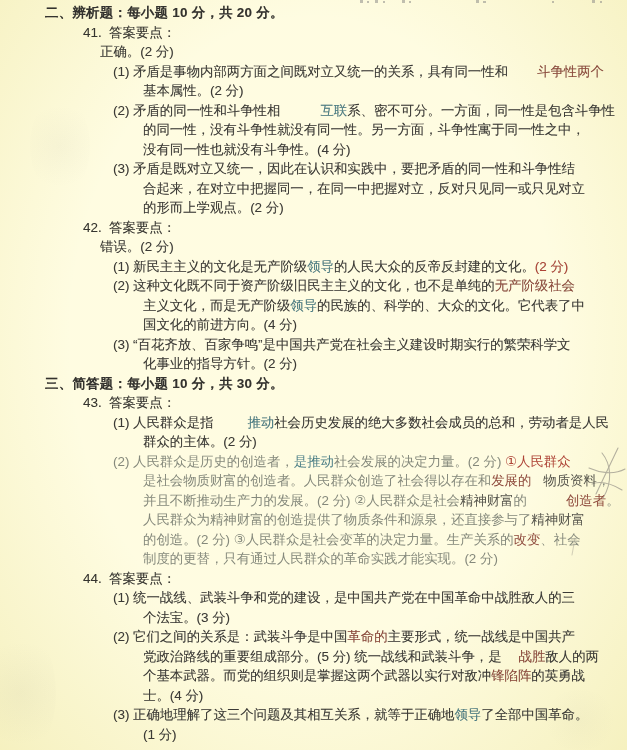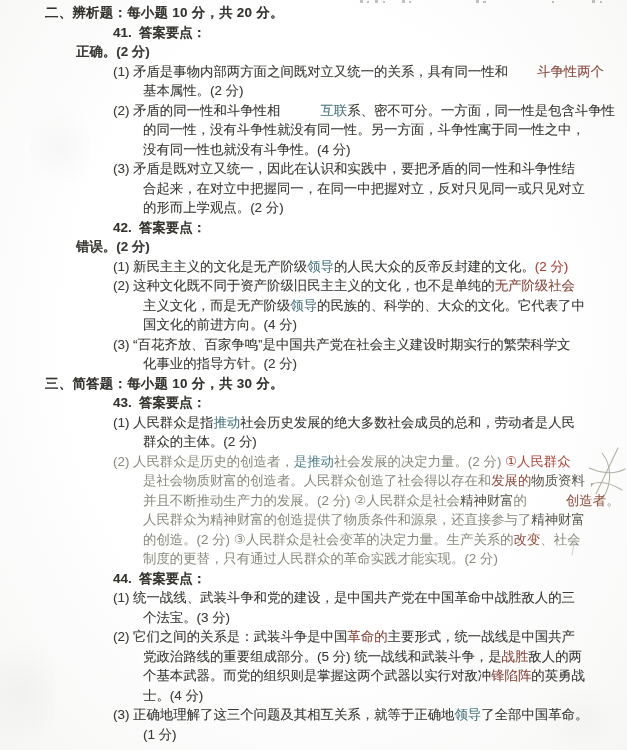--- a/index.html
+++ b/index.html
@@ -18,22 +18,22 @@
   .doc{
     position:absolute;left:0;top:0;width:627px;
     padding-top:3px;
     color:#3b3a36;
     font-size:13.4px;
     line-height:19.5px;
     text-shadow:0.2px 0.2px 0.6px rgba(62,60,54,0.30);
   }
   .line{white-space:pre-wrap;}
   .section{padding-left:45px;font-weight:700;letter-spacing:0.3px;color:#33322e;}
-  .question{padding-left:113px;font-weight:700;color:#35342f;}
-  .plain{padding-left:76px;font-weight:700;}
+  .question{padding-left:83px;font-weight:400;color:#35342f;}
+  .plain{padding-left:100px;font-weight:400;}
   .item{padding-left:143px;text-indent:-30px;font-weight:500;}
   .faded{
     color:#85897c;
     font-weight:400;
     text-shadow:none;
     filter:blur(0.35px);
   }
   .smudge{
     position:absolute;pointer-events:none;border-radius:50%;
     background:radial-gradient(circle, rgba(120,118,110,0.9) 0%, rgba(120,118,110,0) 70%);
@@ -41,21 +41,21 @@
   .sm1{left:-14px;top:628px;width:70px;height:130px;opacity:0.06;}
   .sm2{left:30px;top:96px;width:60px;height:100px;opacity:0.05;}
   .sm3{left:540px;top:690px;width:80px;height:60px;opacity:0.04;}
   .edge-remnant{position:absolute;left:356px;top:-1px;opacity:0.55;}
   .scribble{position:absolute;left:582px;top:444px;opacity:0.8;}
   .scribble2{position:absolute;left:568px;top:536px;opacity:0.45;}
 </style>
 </head>
 <body>
 
-<div class="page" style="background: #ffffff;">
+<div class="page" style="background: #fef9c3;">
   <div class="paper-vignette"></div>
 
   <div class="smudge sm1"></div>
   <div class="smudge sm2"></div>
   <div class="smudge sm3"></div>
 
   <svg class="edge-remnant" width="270" height="6">
     <g fill="#8f8e8a">
       <rect x="4" y="1" width="3" height="3"></rect>
       <rect x="11" y="2" width="2" height="2"></rect>
@@ -98,31 +98,31 @@
       <div class="line question"><span>42.  答案要点：</span></div>
       <div class="line plain"><span>错误。(2 分)</span></div>
       <div class="line item"><span>(1) 新民主主义的文化是无产阶级</span><span style="color: rgb(74, 125, 133);">领导</span><span>的人民大众的反帝反封建的文化。</span><span style="color: rgb(174, 68, 55);">(2 分)</span></div>
       <div class="line item"><span>(2) 这种文化既不同于资产阶级旧民主主义的文化，也不是单纯的</span><span style="color: rgb(142, 74, 60);">无产阶级社会</span><span>
 主义文化，而是无产阶级</span><span style="color: rgb(74, 125, 133);">领导</span><span>的民族的、科学的、大众的文化。它代表了中
 国文化的前进方向。(4 分)</span></div>
       <div class="line item"><span>(3) “百花齐放、百家争鸣”是中国共产党在社会主义建设时期实行的繁荣科学文
 化事业的指导方针。(2 分)</span></div>
       <div class="line section"><span>三、简答题：每小题 10 分，共 30 分。</span></div>
       <div class="line question"><span>43.  答案要点：</span></div>
-      <div class="line item"><span>(1) 人民群众是指</span><span style="color: rgb(74, 125, 133);">推动</span><span>社会历史发展的绝大多数社会成员的总和，劳动者是人民
+      <div class="line item"><span>(1) 人民群众是指</span><span style="color: rgb(74, 125, 133); margin-left: 34px;">推动</span><span>社会历史发展的绝大多数社会成员的总和，劳动者是人民
 群众的主体。(2 分)</span></div>
       <div class="line item faded"><span>(2) 人民群众是历史的创造者，</span><span style="color: rgb(74, 125, 133);">是推动</span><span>社会发展的决定力量。(2 分) </span><span style="color: rgb(174, 68, 55);">①人民群众</span><span>
-是社会物质财富的创造者。人民群众创造了社会得以存在和</span><span style="color: rgb(142, 74, 60);">发展的</span><span style="color: rgb(86, 85, 76);">物质资料</span><span>，
+是社会物质财富的创造者。人民群众创造了社会得以存在和</span><span style="color: rgb(142, 74, 60);">发展的</span><span style="color: rgb(86, 85, 76); padding-left: 12px;">物质资料</span><span>，
 并且不断推动生产力的发展。(2 分) ②人民群众是社会</span><span style="color: rgb(86, 85, 76);">精神财富</span><span>的</span><span style="color: rgb(142, 74, 60); padding-left: 39px;">创造者</span><span>。
 人民群众为精神财富的创造提供了物质条件和源泉，还直接参与了</span><span style="color: rgb(86, 85, 76);">精神财富</span><span>
 的创造。(2 分) ③人民群众是社会变革的决定力量。生产关系的</span><span style="color: rgb(142, 74, 60);">改变</span><span>、社会
 制度的更替，只有通过人民群众的革命实践才能实现。(2 分)</span></div>
       <div class="line question"><span>44.  答案要点：</span></div>
       <div class="line item"><span>(1) 统一战线、武装斗争和党的建设，是中国共产党在中国革命中战胜敌人的三
 个法宝。(3 分)</span></div>
       <div class="line item"><span>(2) 它们之间的关系是：武装斗争是中国</span><span style="color: rgb(142, 74, 60);">革命的</span><span>主要形式，统一战线是中国共产
-党政治路线的重要组成部分。(5 分) 统一战线和武装斗争，是</span><span style="color: rgb(142, 74, 60);">战胜</span><span>敌人的两
+党政治路线的重要组成部分。(5 分) 统一战线和武装斗争，是</span><span style="color: rgb(142, 74, 60); margin-left: 17px;">战胜</span><span>敌人的两
 个基本武器。而党的组织则是掌握这两个武器以实行对敌冲</span><span style="color: rgb(142, 74, 60); text-align: right;">锋陷阵</span><span>的英勇战
 士。(4 分)</span></div>
       <div class="line item"><span>(3) 正确地理解了这三个问题及其相互关系，就等于正确地</span><span style="color: rgb(74, 125, 133);">领导</span><span>了全部中国革命。
 (1 分)</span></div>
     </div>
 </div>
 
 </body></html>

